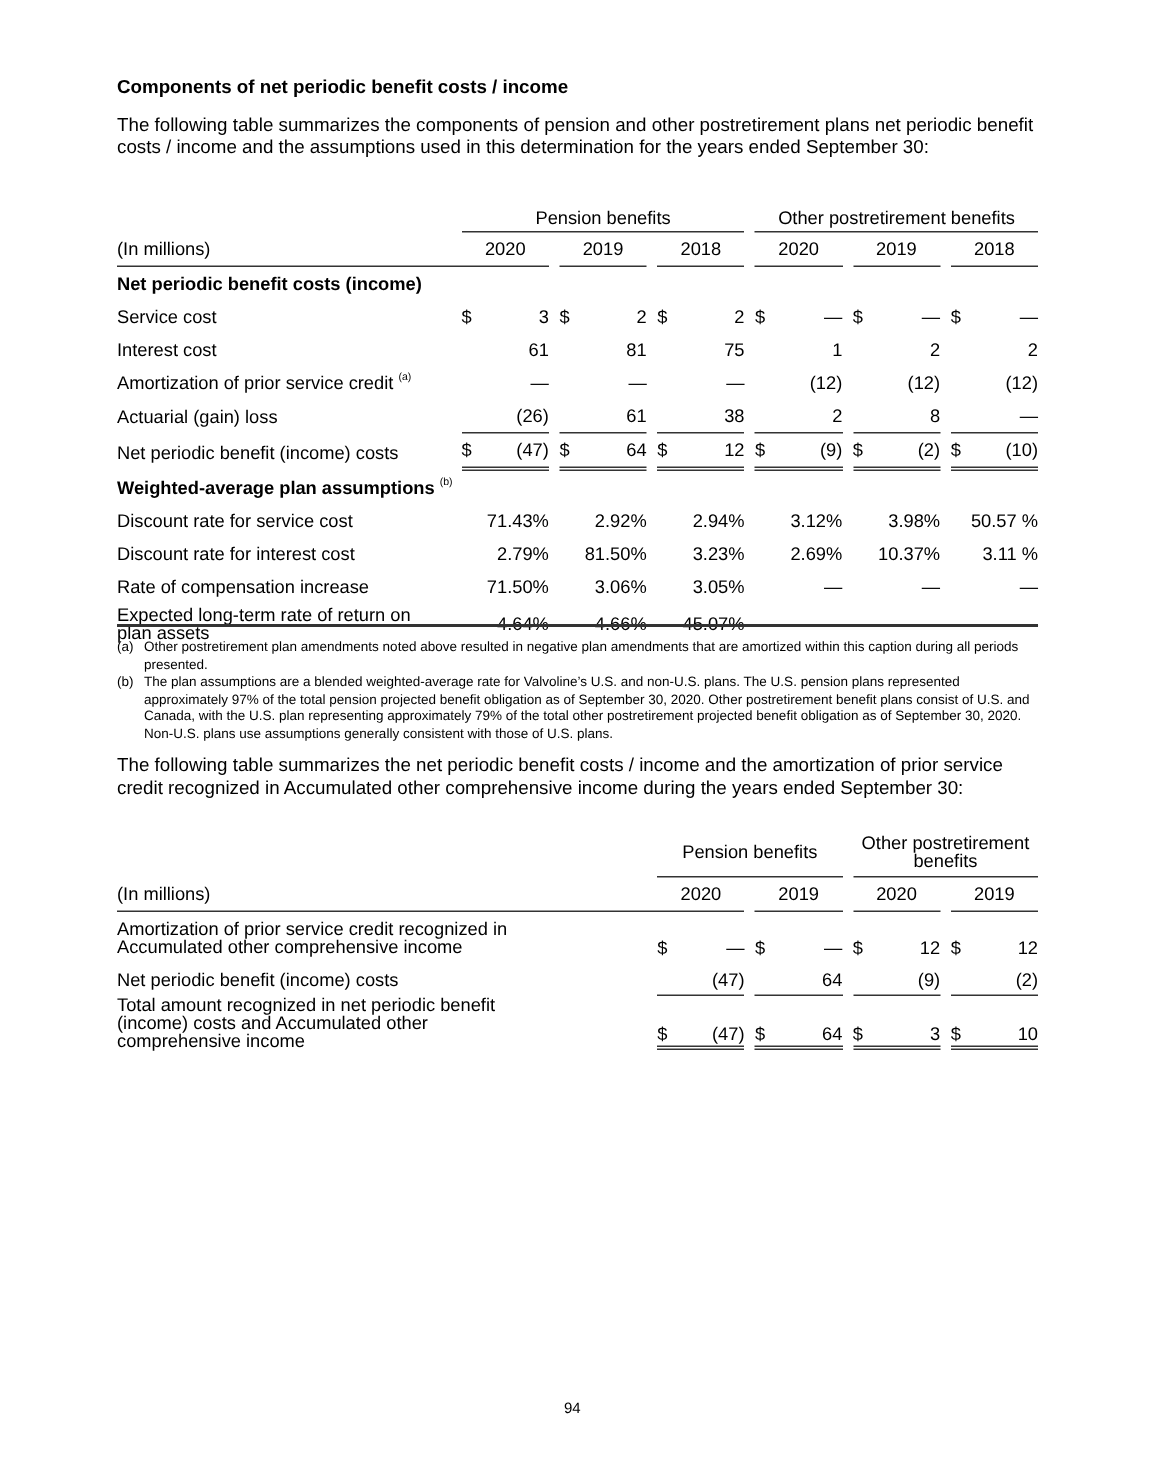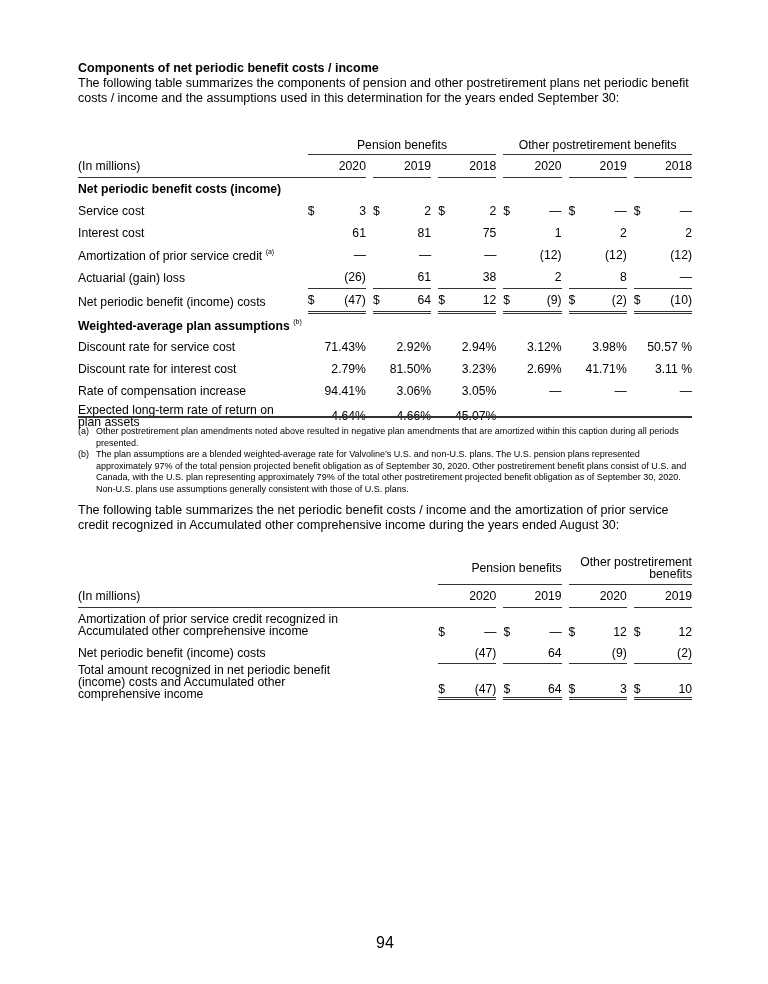--- a/index.html
+++ b/index.html
@@ -1,34 +1,34 @@
 <!DOCTYPE html>
 <html><head>
 <meta charset="utf-8">
 <style>
   html, body { margin:0; padding:0; background:#ffffff; }
   body { width:768px; height:984px; position:relative; font-family:"Liberation Sans", sans-serif; color:#000; font-size:12.2px; }
   .page { position:absolute; left:78px; top:0; width:614px; }
-  h2 { position:absolute; top:61px; left:0; margin:0; font-size:12.5px; font-weight:bold; }
+  h2 { position:absolute; top:51px; left:0; margin:0; font-size:12.5px; font-weight:bold; }
   .intro { position:absolute; left:0; width:614px; font-size:12.5px; line-height:15px; margin:0; }
   table { border-collapse:separate; border-spacing:0; position:absolute; left:0; }
   td { padding:0; vertical-align:middle; }
   .t1 td { height:22px; }
   .hdr-grp td { height:18px; text-align:center; }
   .ul { border-bottom:1.5px solid #333; }
   .dbl { border-bottom:3px double #333; }
   .num { text-align:right; }
   .bold { font-weight:bold; }
   sup { font-size:7px; vertical-align:6px; }
   .gap { width:7px; }
-  .ctr { text-align:right; }
+  .ctr { text-align:center; }
   .foot { position:absolute; left:0; width:614px; font-size:9px; line-height:11.5px; }
   .foot .row { display:flex; margin-bottom:0; }
   .foot .lab { width:18px; flex:none; }
-  .pageno { position:absolute; top:934px; left:376px; font-size:16px; }
+  .pageno { position:absolute; top:934px; left:376px; font-size:10px; }
   .rule { position:absolute; left:0; width:614px; border-top:2px solid #333; }
 </style>
 </head>
 <body>
 
 <div class="page">
   <h2>Components of net periodic benefit costs / income</h2>
   <p class="intro" style="top:76px">The following table summarizes the components of pension and other postretirement plans net periodic benefit costs / income and the assumptions used in this determination for the years ended September 30:</p>
 
   <table class="t1" style="top:136px; width:614px;">
@@ -203,27 +203,27 @@
     <tr>
       <td>Discount rate for interest cost</td>
       <td class="num">2.79%</td>
           <td></td>
       <td class="num">81.50%</td>
           <td></td>
       <td class="num">3.23%</td>
           <td></td>
       <td class="num">2.69%</td>
           <td></td>
-      <td class="num">41.71%</td>
+      <td class="num">10.37%</td>
           <td></td>
       <td class="num">3.11 %</td>
     </tr>
     <tr>
       <td>Rate of compensation increase</td>
-      <td class="num">94.41%</td>
+      <td class="num">71.50%</td>
           <td></td>
       <td class="num">3.06%</td>
           <td></td>
       <td class="num">3.05%</td>
           <td></td>
       <td class="num">—</td>
           <td></td>
       <td class="num">—</td>
           <td></td>
       <td class="num">—</td>
@@ -251,21 +251,21 @@
     <div class="row">
       <span class="lab">(a)</span>
       <span>Other postretirement plan amendments noted above resulted in negative plan amendments that are amortized within this caption during all periods presented.</span>
     </div>
     <div class="row">
       <span class="lab">(b)</span>
       <span>The plan assumptions are a blended weighted-average rate for Valvoline’s U.S. and non-U.S. plans. The U.S. pension plans represented approximately 97% of the total pension projected benefit obligation as of September 30, 2020. Other postretirement benefit plans consist of U.S. and Canada, with the U.S. plan representing approximately 79% of the total other postretirement projected benefit obligation as of September 30, 2020. Non-U.S. plans use assumptions generally consistent with those of U.S. plans.</span>
     </div>
   </div>
 
-  <p class="intro" style="top:503px">The following table summarizes the net periodic benefit costs / income and the amortization of prior service credit recognized in Accumulated other comprehensive income during the years ended August 30:</p>
+  <p class="intro" style="top:503px">The following table summarizes the net periodic benefit costs / income and the amortization of prior service credit recognized in Accumulated other comprehensive income during the years ended September 30:</p>
 
   <table style="top:551px; width:614px;">
     <colgroup>
       <col style="width:359px">
         <col style="width:58px">
         <col class="gap">
         <col style="width:58px">
         <col class="gap">
         <col style="width:58px">
         <col class="gap">

